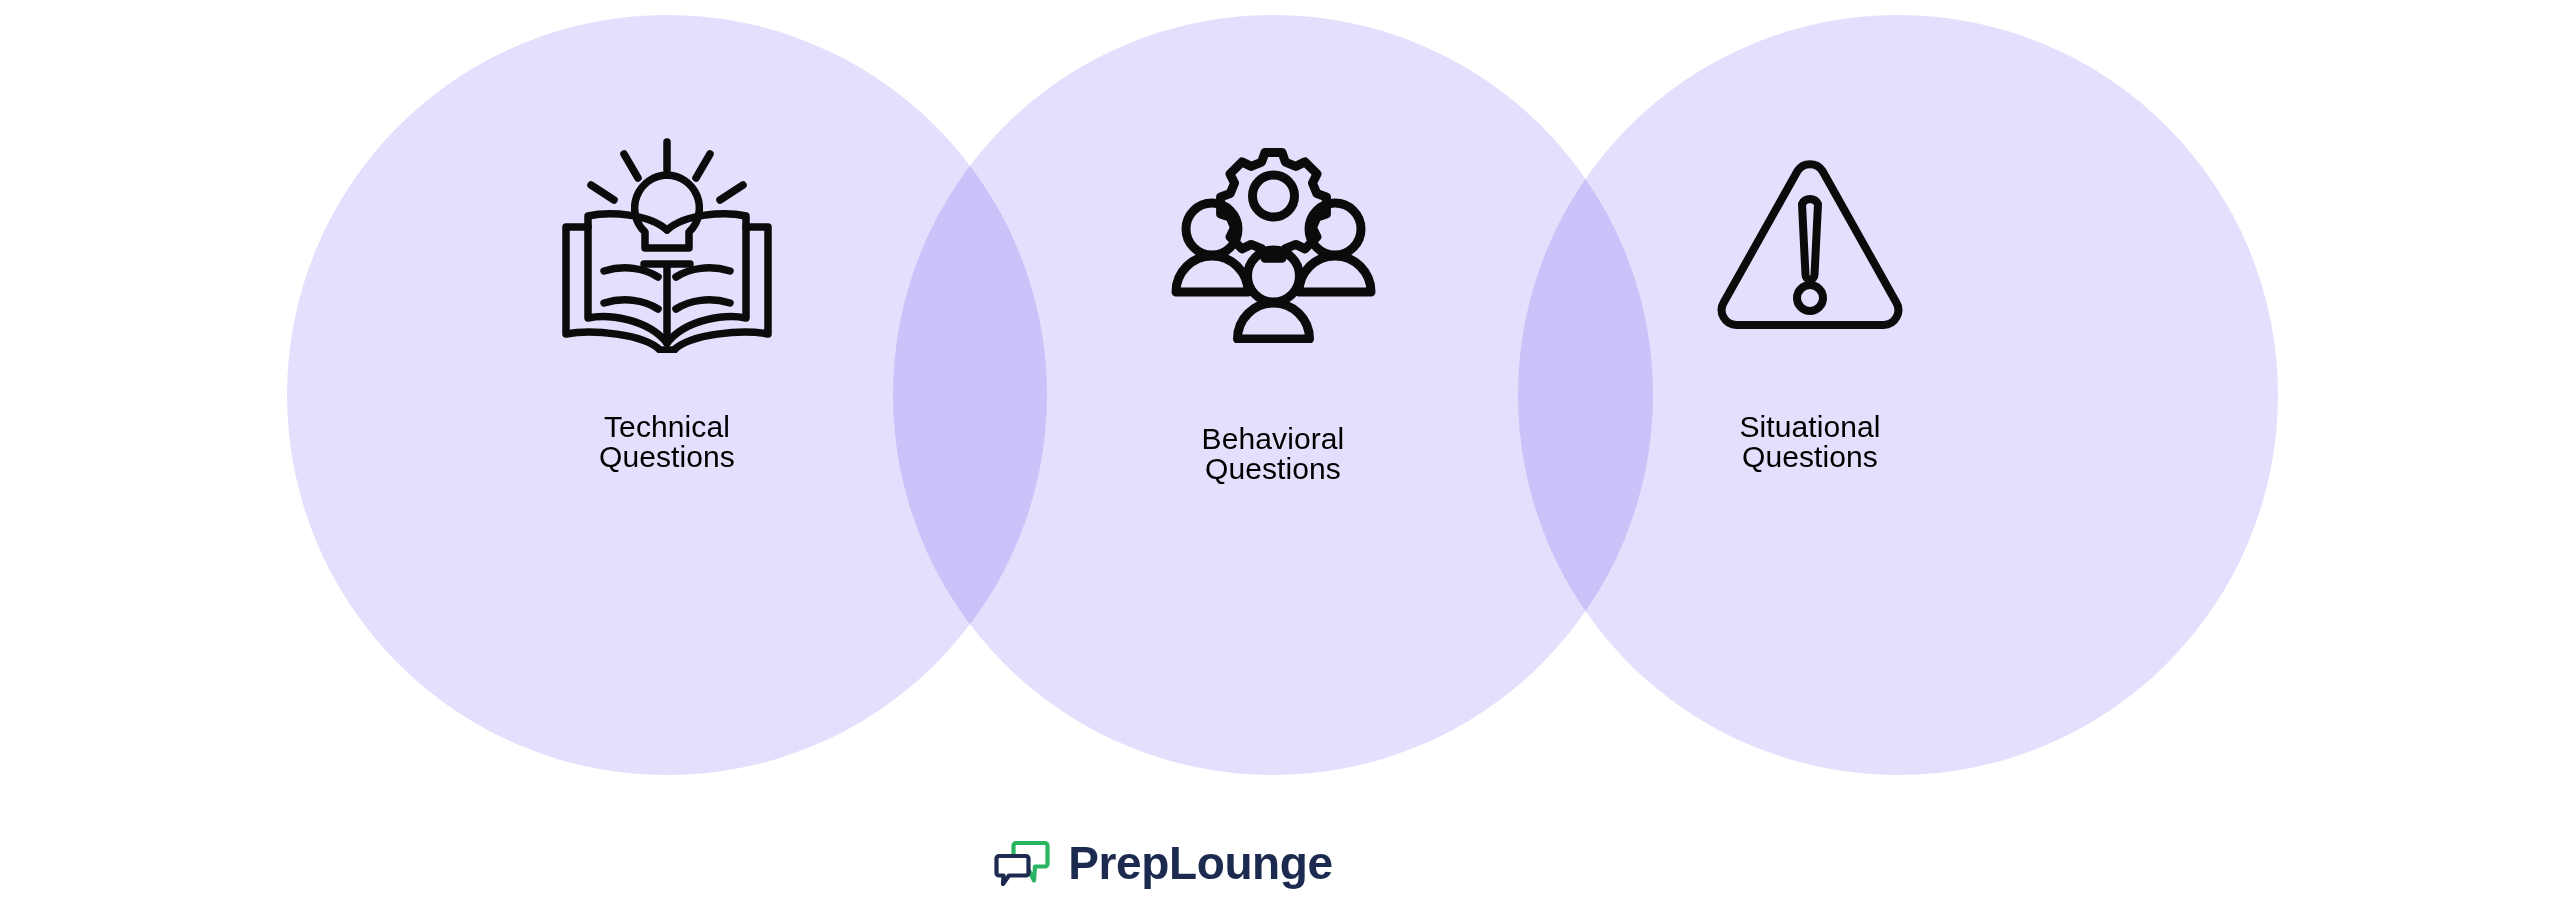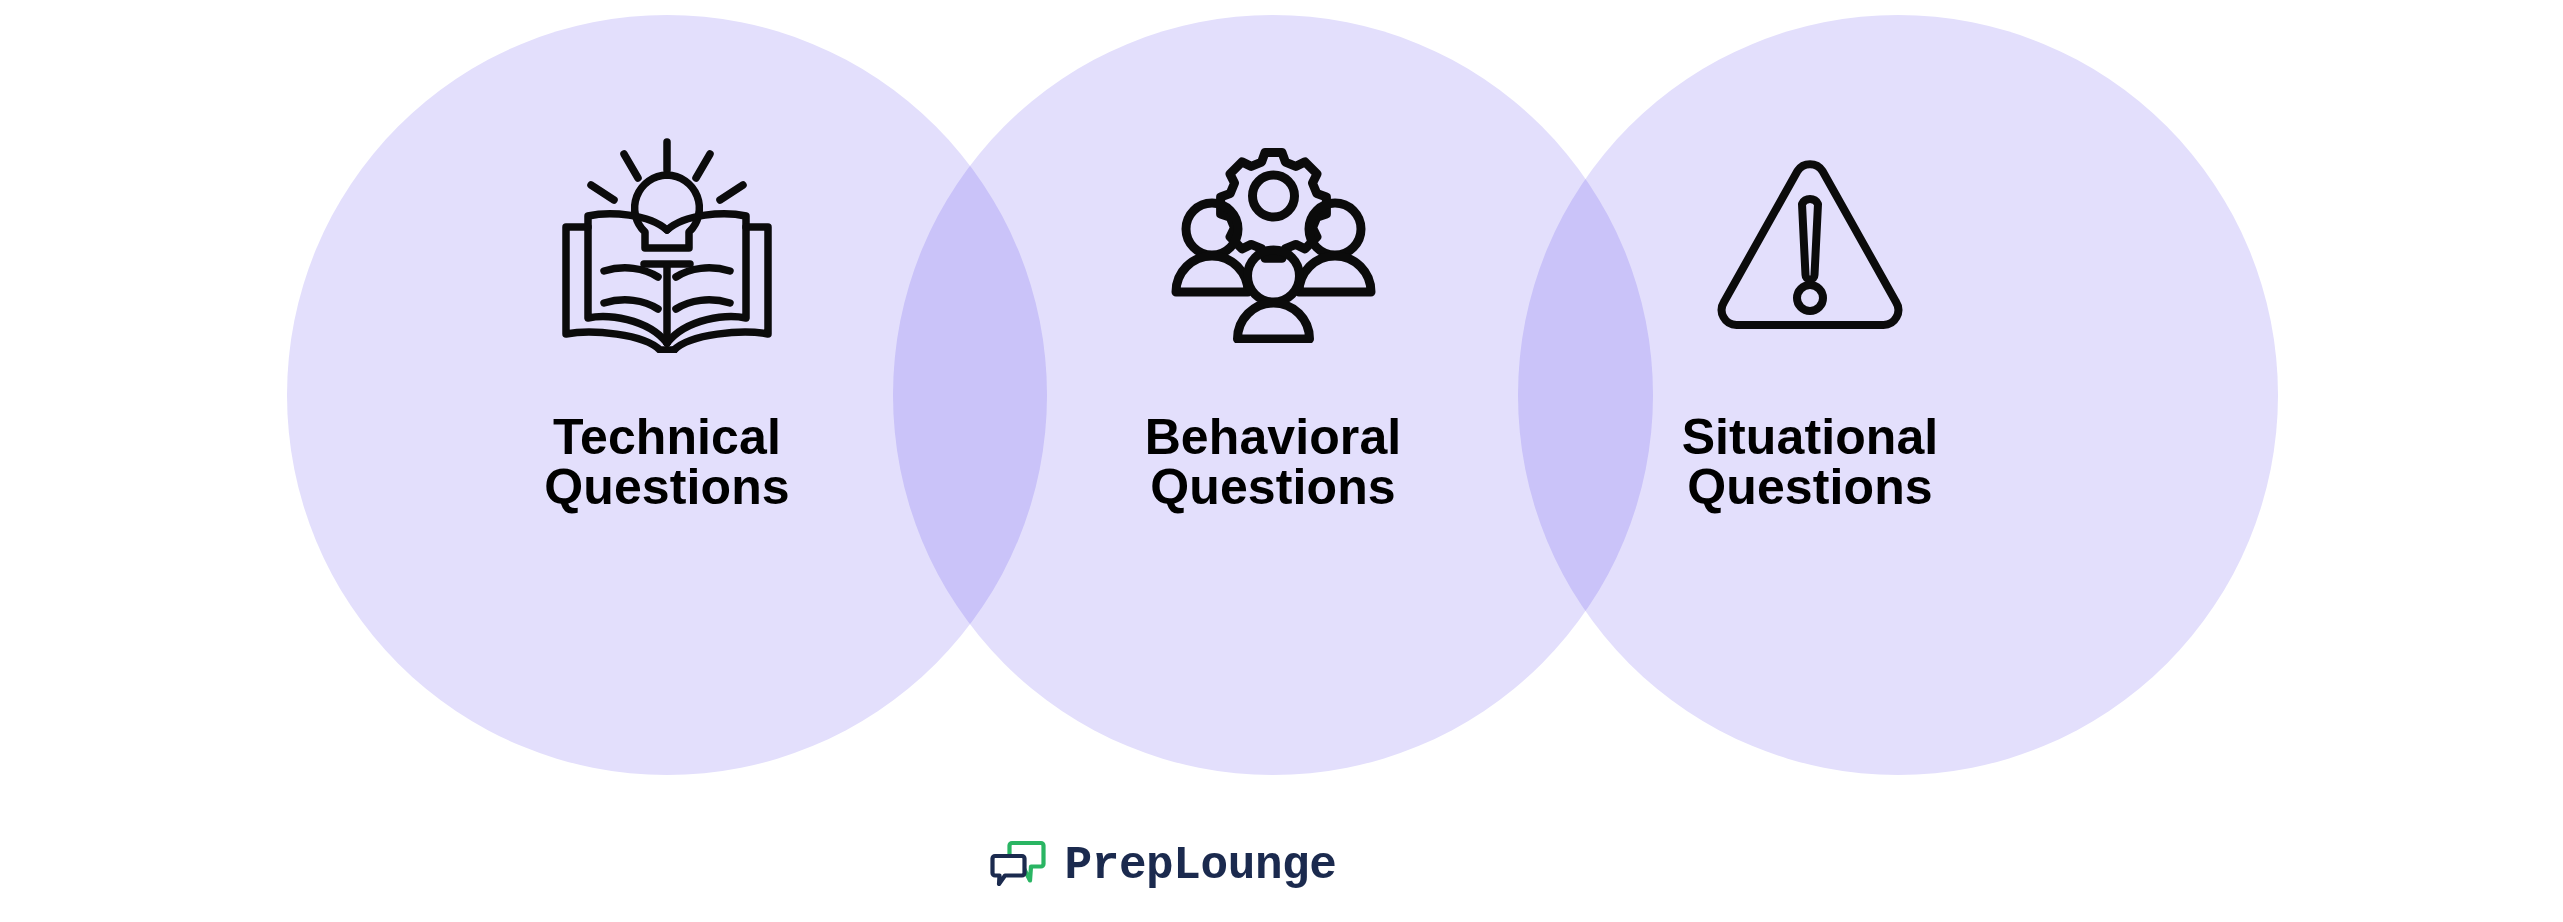--- a/index.html
+++ b/index.html
@@ -42,54 +42,52 @@
     top: 15px;
     width: 760px;
     height: 760px;
     display: flex;
     flex-direction: column;
     align-items: center;
     justify-content: flex-start;
     pointer-events: auto;
   }
   .card.k1 { left: 287px; }
-  .card.k2 { left: 893px; }
+  .card.k2 { left: 893px; gap: 12px; }
   .card.k3 { left: 1430px; }
 
   .icon-wrap {
     height: 290px;
     display: flex;
     align-items: center;
     justify-content: center;
     margin-top: 85px;
   }
   .icon-wrap svg {
     display: block;
   }
   .card-label {
     margin-top: 22px;
     text-align: center;
     color: #000000;
-    font-size: 50px;
+    font-size: 30px;
     line-height: 1.0;
     letter-spacing: 0.1px;
-    font-weight: 700;
+    font-weight: 400;
     white-space: pre-line;
   }
 
   .brand {
     position: absolute;
     left: 0;
     top: 840px;
     width: 2327px;
     display: flex;
-    align-items: center;
     justify-content: center;
     gap: 18px;
-    font-family: Liberation Mono, monospace;
   }
   .brand-mark { display: block; }
   .brand-name {
     font-size: 46px;
     font-weight: 700;
     color: #1b2a4e;
     letter-spacing: -0.4px;
     line-height: 1;
   }
 </style>

